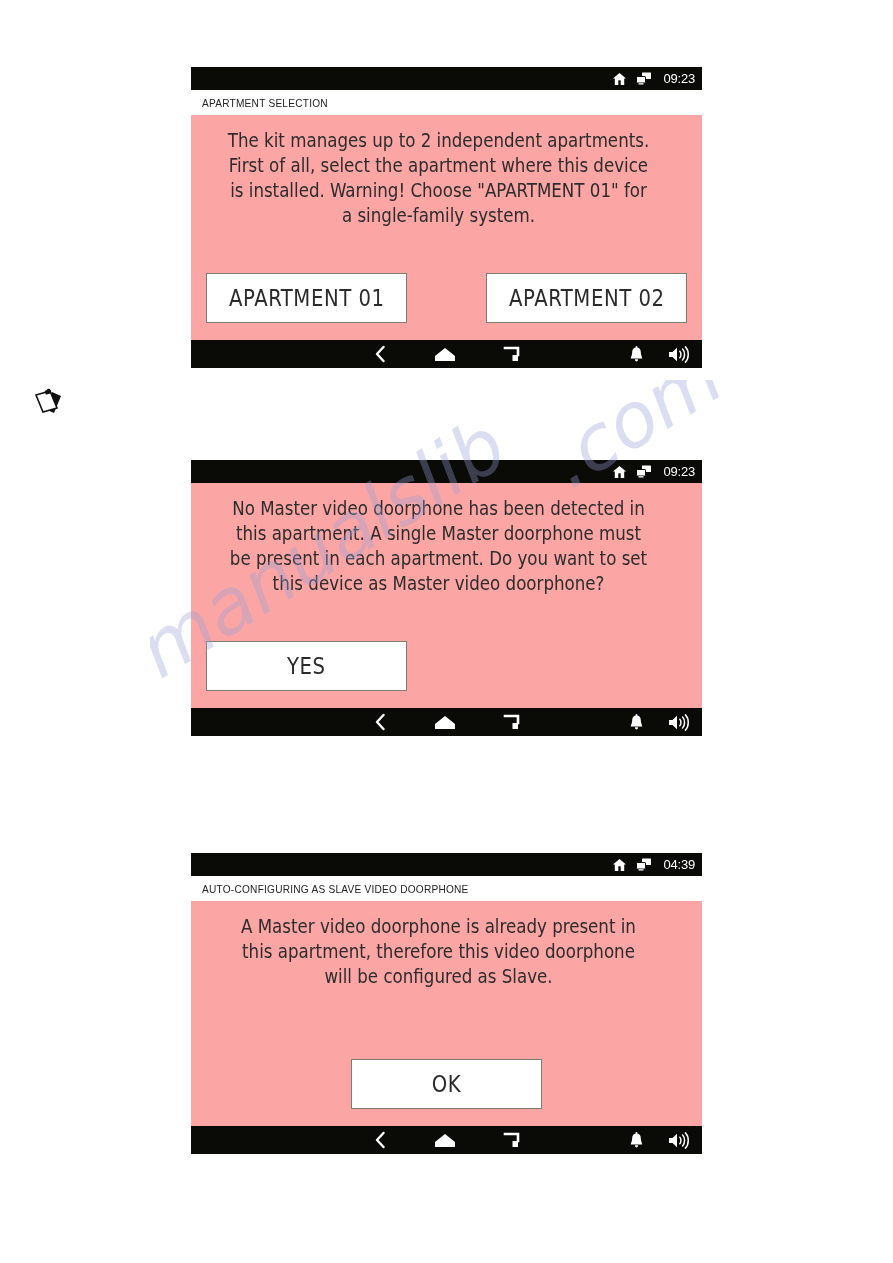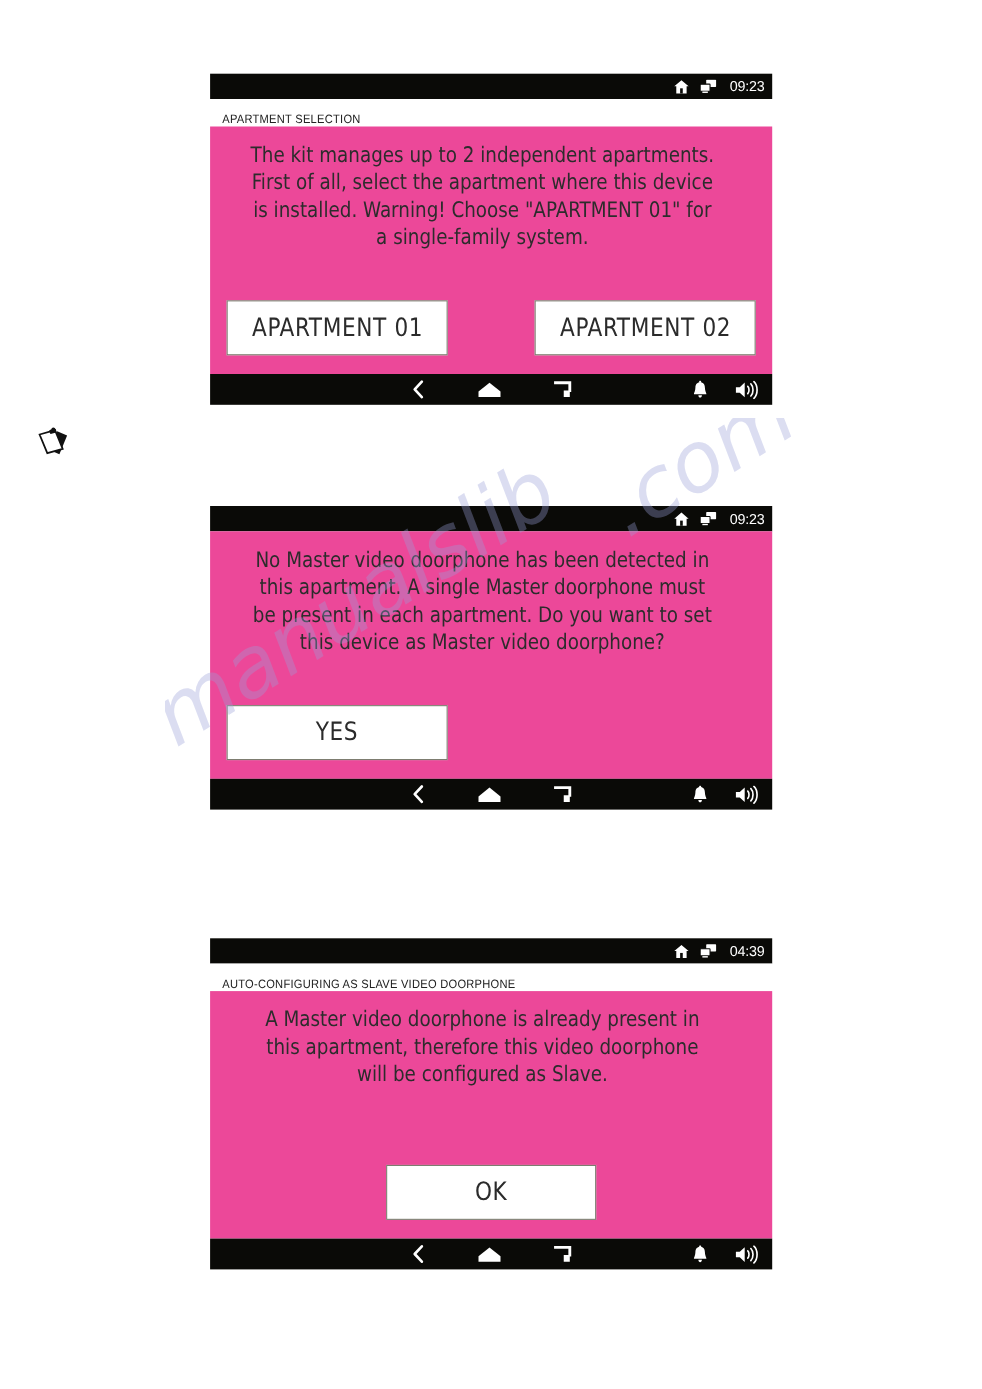--- a/index.html
+++ b/index.html
@@ -74,36 +74,36 @@
     font-size: 13px;
     font-family: "Liberation Sans", sans-serif;
     letter-spacing: -0.2px;
     margin-left: 2px;
   }
 
   .title-strip {
     background: #ffffff;
     height: 25px;
     display: flex;
-    align-items: flex-end;
+    align-items: center;
     padding-left: 11px;
     box-sizing: border-box;
   }
   .title-strip-text {
     font-family: "Liberation Sans Narrow", "Liberation Sans", sans-serif;
     font-size: 11px;
     color: #222222;
     letter-spacing: 0.25px;
     transform: scaleX(0.92);
     transform-origin: left center;
     white-space: nowrap;
   }
 
   .panel {
-    background: #ec4899;
+    background: #fca5a5;
     box-sizing: border-box;
     padding: 14px 30px 0 14px;
     position: relative;
   }
   #panel-1 { height: 225px; }
   #panel-2 { height: 225px; }
   #panel-3 { height: 225px; }
 
   .panel-message {
     font-family: "DejaVu Sans Condensed", "Liberation Sans Narrow", "Liberation Sans", sans-serif;

